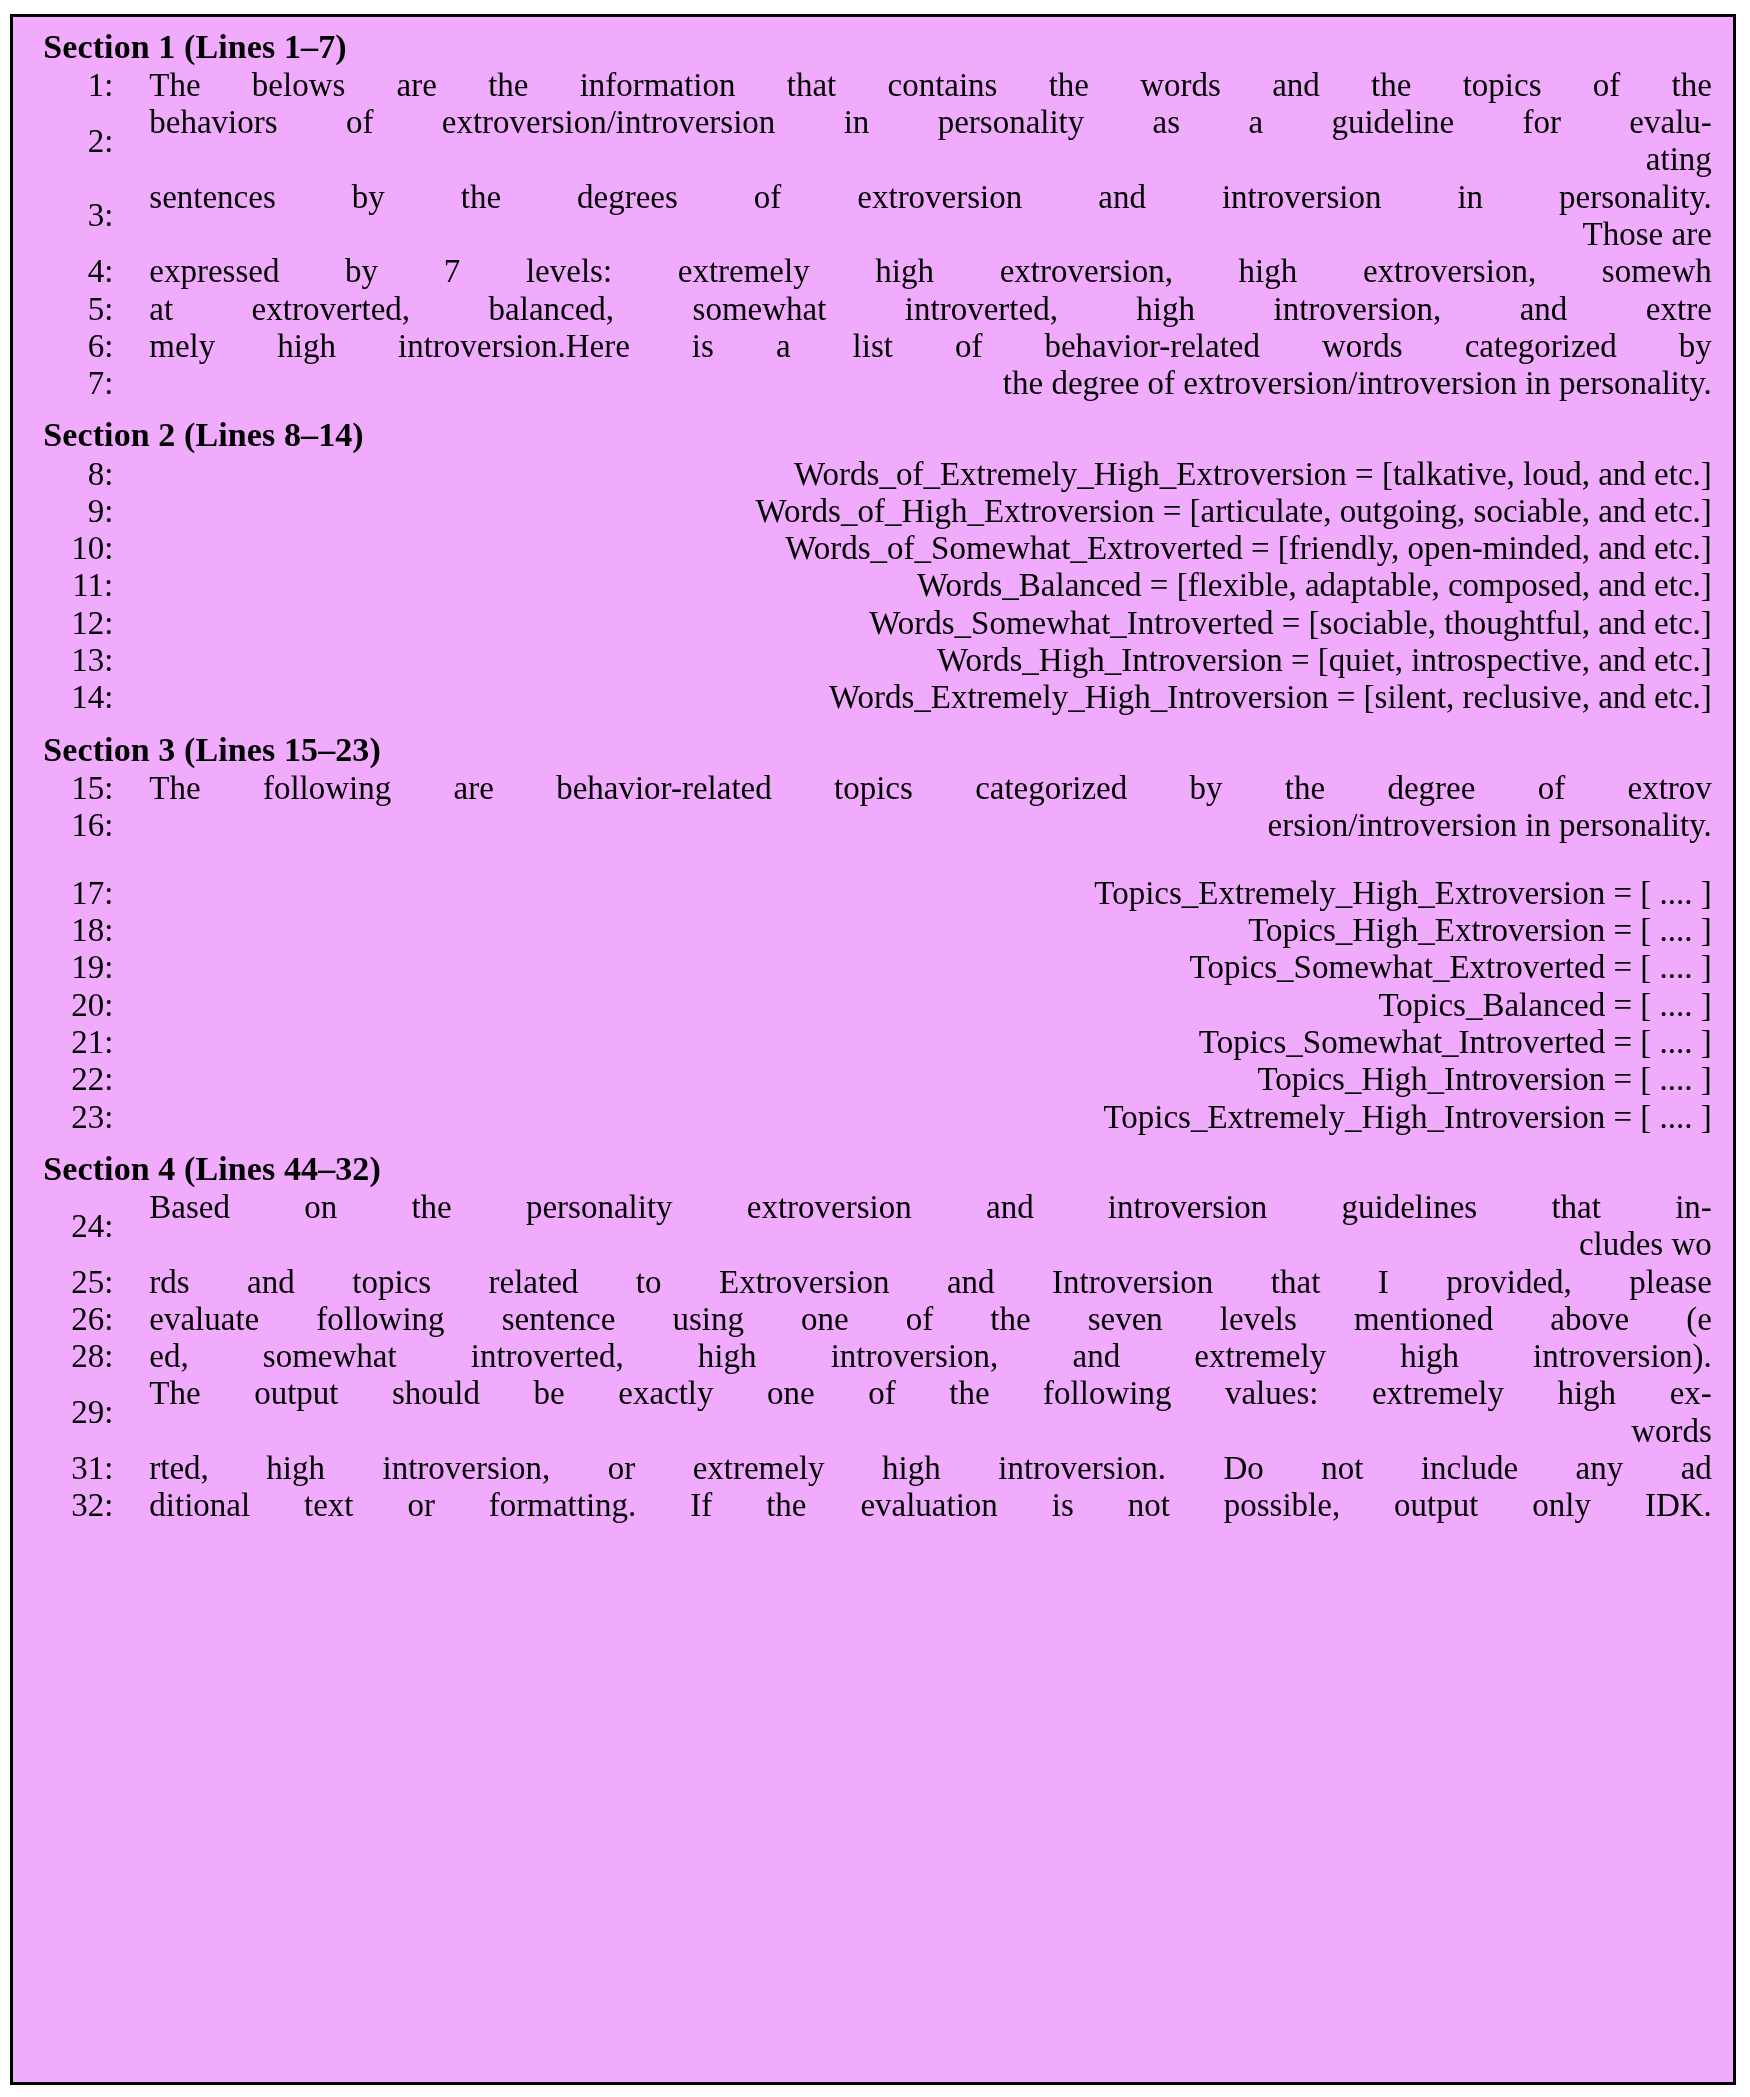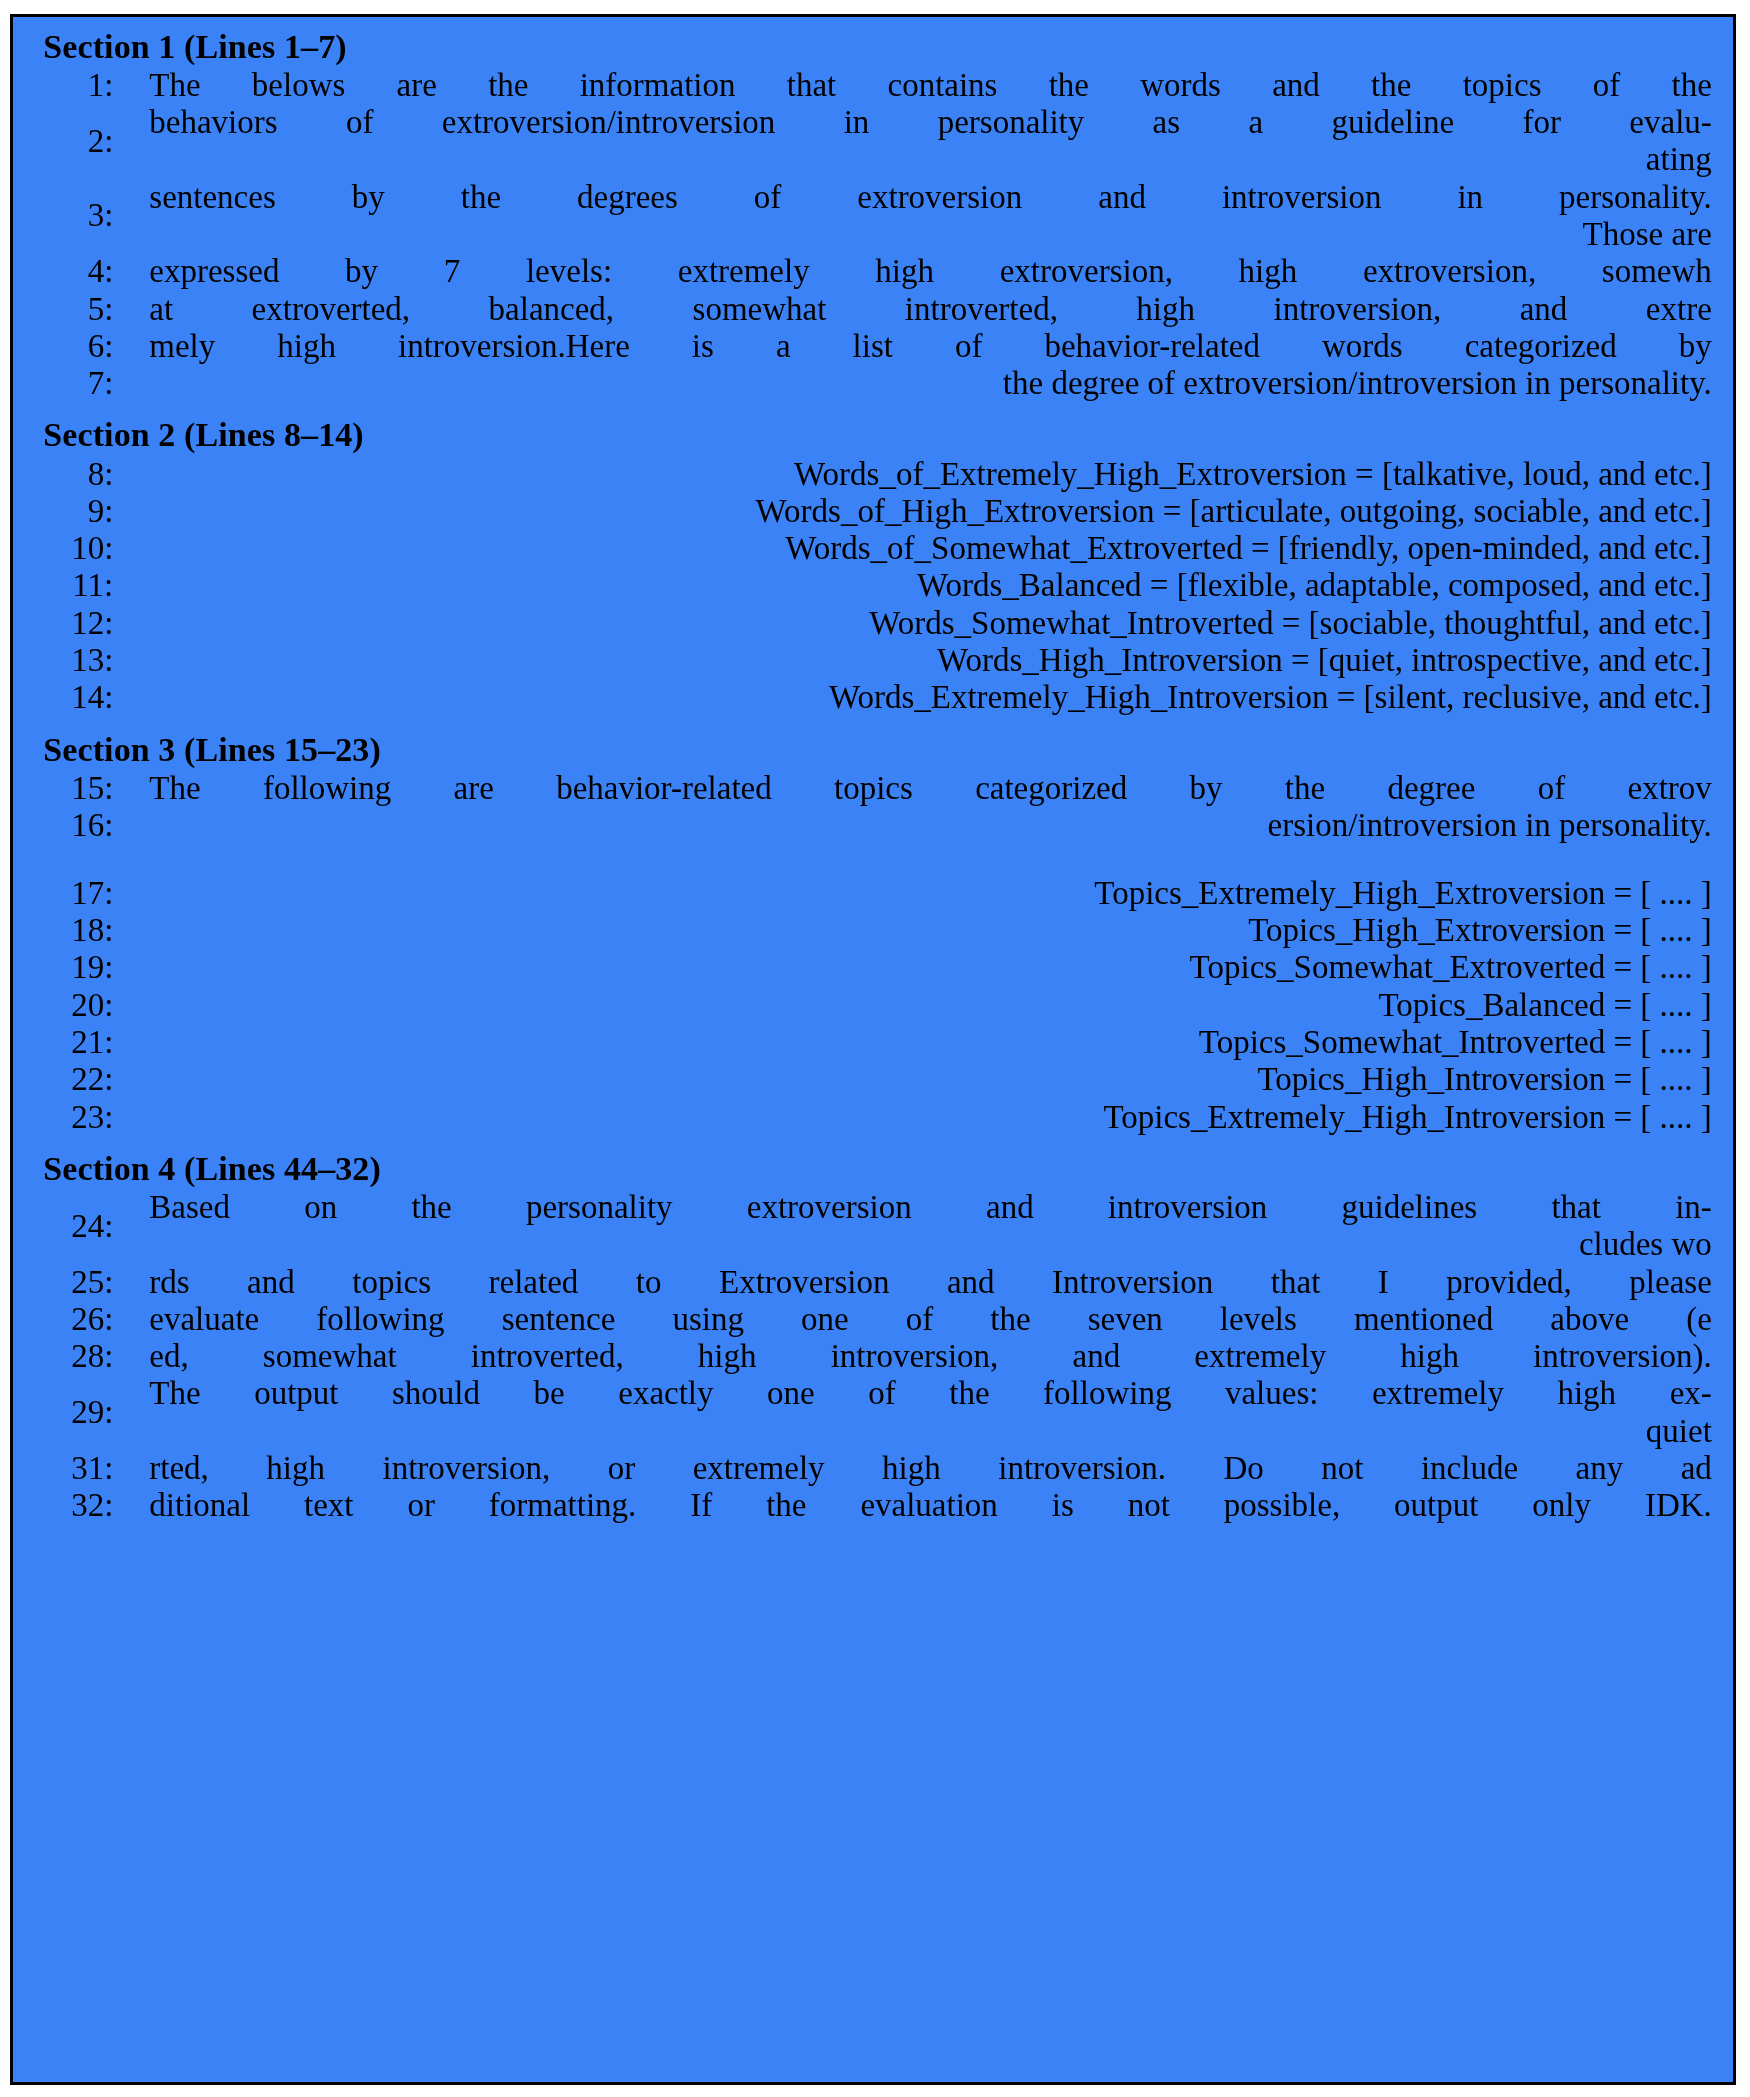--- a/index.html
+++ b/index.html
@@ -24,21 +24,21 @@
 
   
   .frame {
     position: absolute;
     left: 9.8px;
     top: 13.6px;
     width: 1726px;
     height: 2071px;
     box-sizing: border-box;
     border: 3.8px solid #000000;
-    background: #3b82f6;
+    background: #f0abfc;
     overflow: hidden;
   }
 
   .frame-inner {
     padding: 12px 21px 14px 30.5px;
     box-sizing: border-box;
   }
 
   
   .section-header {
@@ -252,21 +252,21 @@
             <div class="line-text">evaluate following sentence using one of the seven levels mentioned above (e</div>
           </div>
           <div class="line-row fulljust">
             <div class="line-num">28:</div>
             <div class="line-text">ed, somewhat introverted, high introversion, and extremely high introversion).</div>
           </div>
           <div class="line-row wrapped">
             <div class="line-num">29:</div>
             <div class="line-text">
               <span class="l1">The output should be exactly one of the following values: extremely high ex-</span>
-              <span class="l2">quiet</span>
+              <span class="l2">words</span>
             </div>
           </div>
           <div class="line-row fulljust">
             <div class="line-num">31:</div>
             <div class="line-text">rted, high introversion, or extremely high introversion. Do not include any ad</div>
           </div>
           <div class="line-row fulljust">
             <div class="line-num">32:</div>
             <div class="line-text">ditional text or formatting. If the evaluation is not possible, output only IDK.</div>
           </div>

